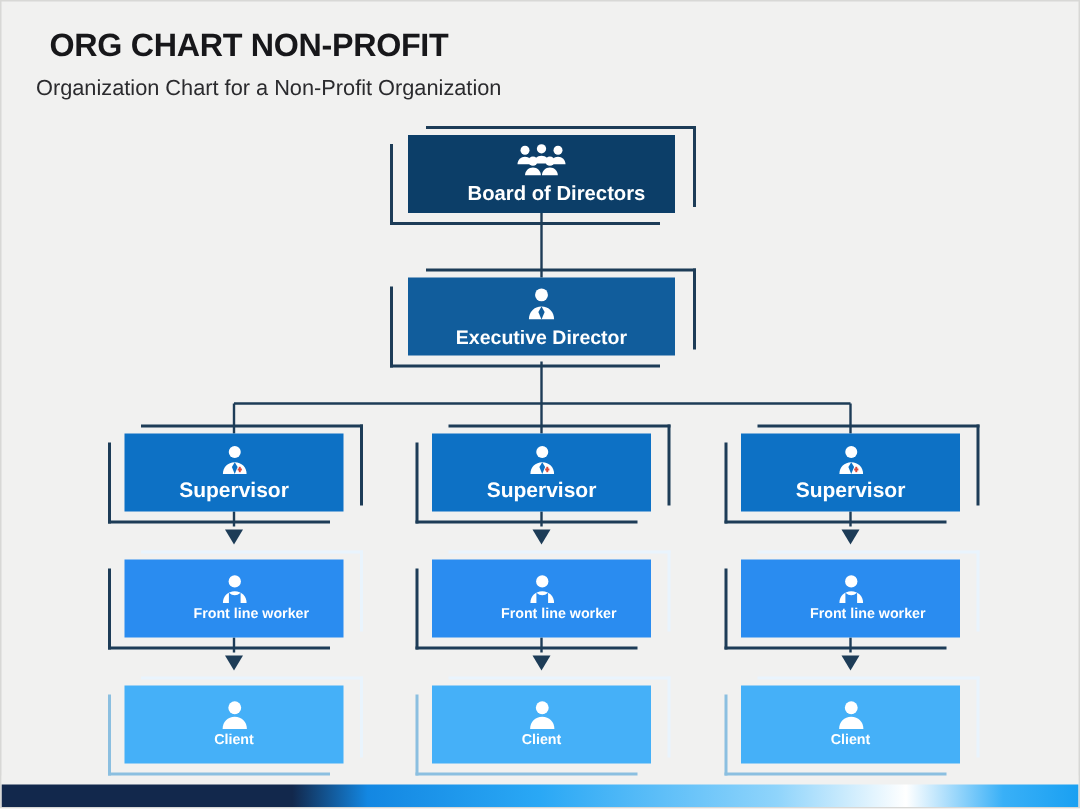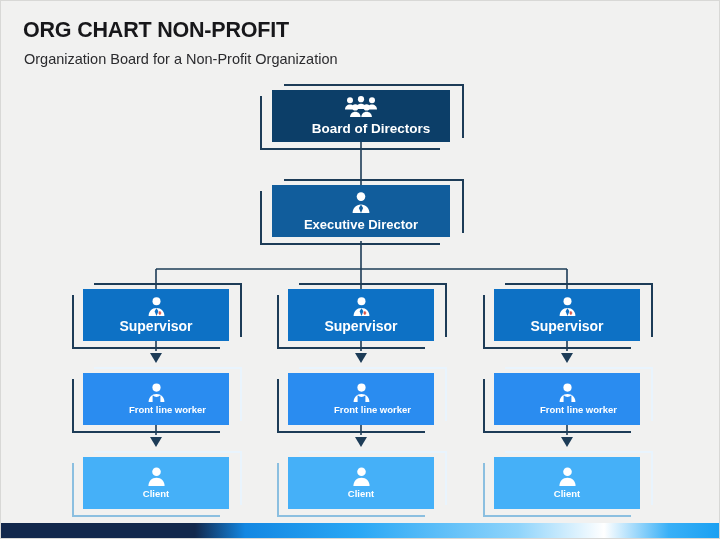--- a/index.html
+++ b/index.html
@@ -17,21 +17,21 @@
     height: 539px;
     background: #f1f1f0;
     box-sizing: border-box;
     border: 1px solid #d8d8d6;
     overflow: hidden;
   }
 
   
   #title {
     position: absolute;
-    left: 22px;
+    left: 32px;
     top: 17px;
     font-size: 21.5px;
     font-weight: bold;
     letter-spacing: -0.2px;
     color: #17171a;
     white-space: nowrap;
   }
   #subtitle {
     position: absolute;
     left: 23px;
@@ -111,21 +111,21 @@
   .lvl-sup    .label { font-size: 14px;  margin-top: 3px; }
   .lvl-front  .label { font-size: 9.5px;  margin-top: 3px; padding-left: 23px; }
   .lvl-client .label { font-size: 9.5px;  margin-top: 3px; text-align: right; }
 </style>
 </head>
 <body>
 
 <div id="slide">
 
   <div id="title">ORG CHART NON-PROFIT</div>
-  <div id="subtitle">Organization Board for a Non-Profit Organization</div>
+  <div id="subtitle">Organization Chart for a Non-Profit Organization</div>
 
   <svg id="wires" viewBox="0 0 720 539" xmlns="http://www.w3.org/2000/svg">
     <g stroke="#1d3c57" stroke-width="1.6" fill="none">
 
       <line x1="360" y1="141" x2="360" y2="184"></line>
 
       <line x1="360" y1="240" x2="360" y2="268"></line>
 
       <line x1="155" y1="268" x2="566" y2="268"></line>
 

